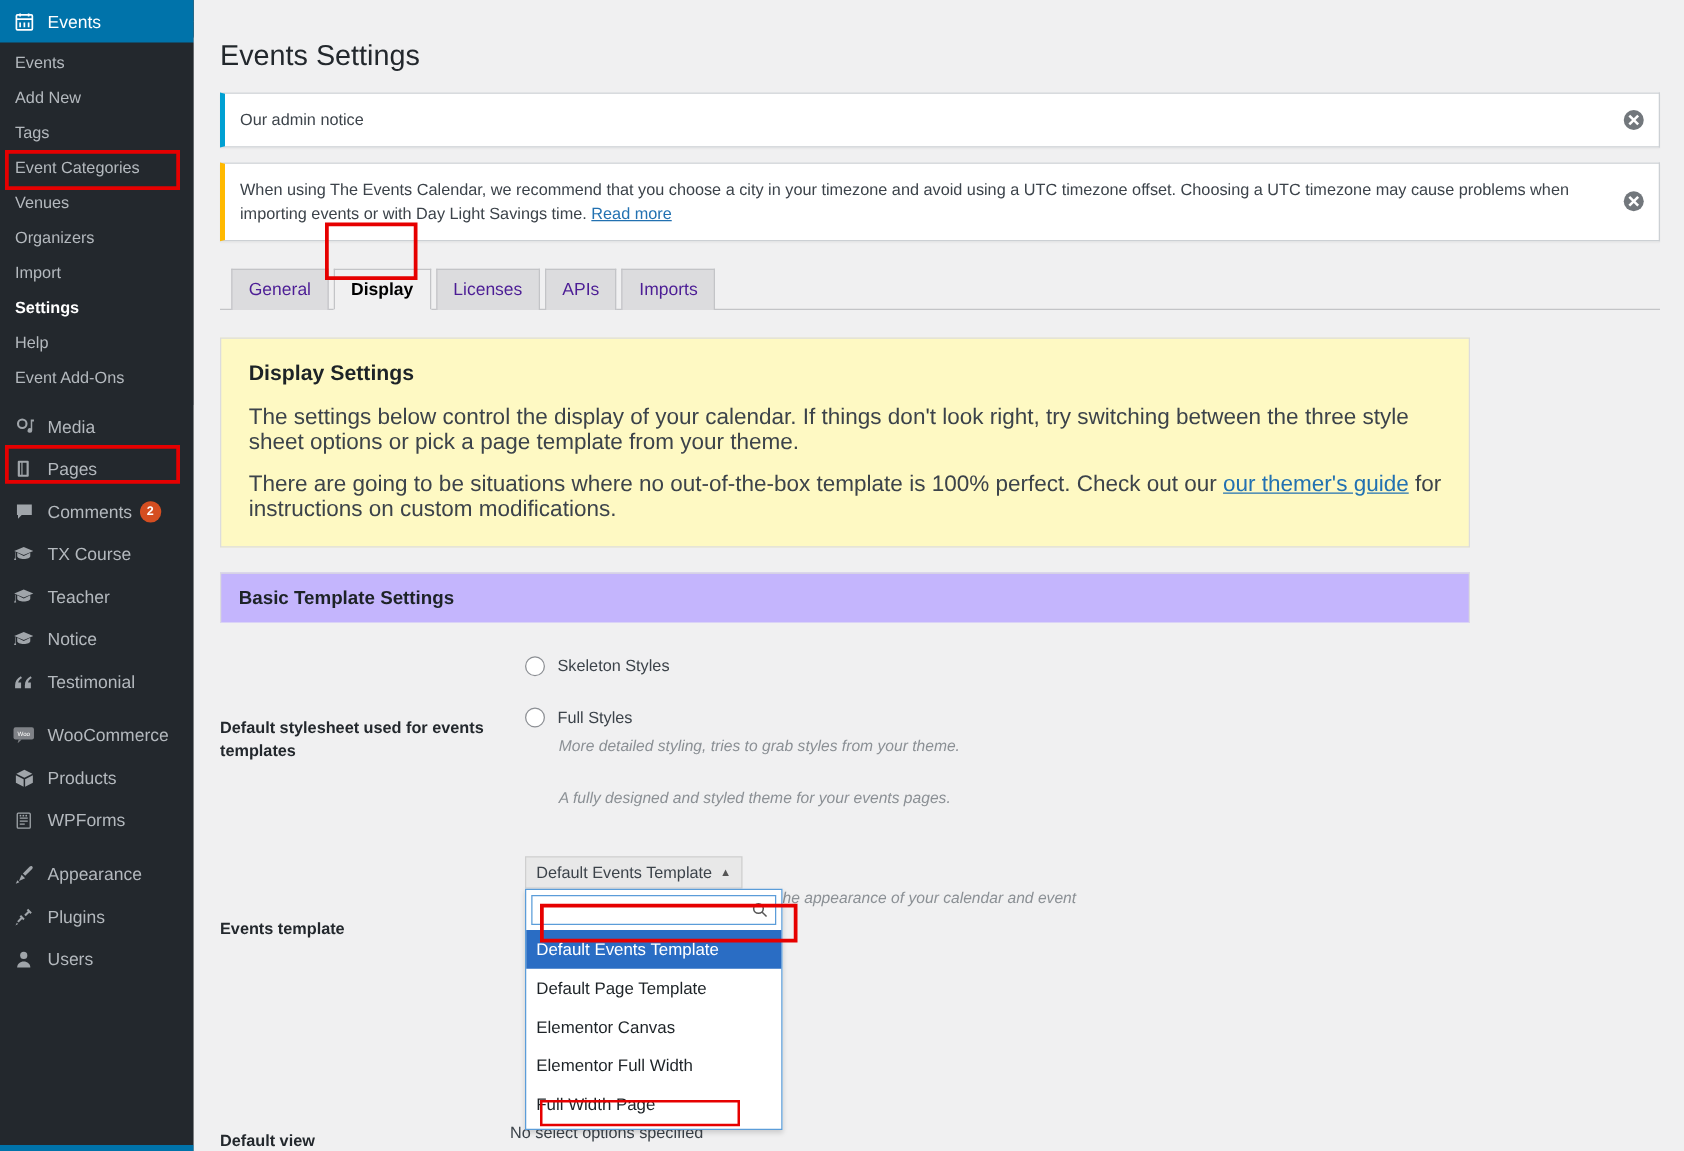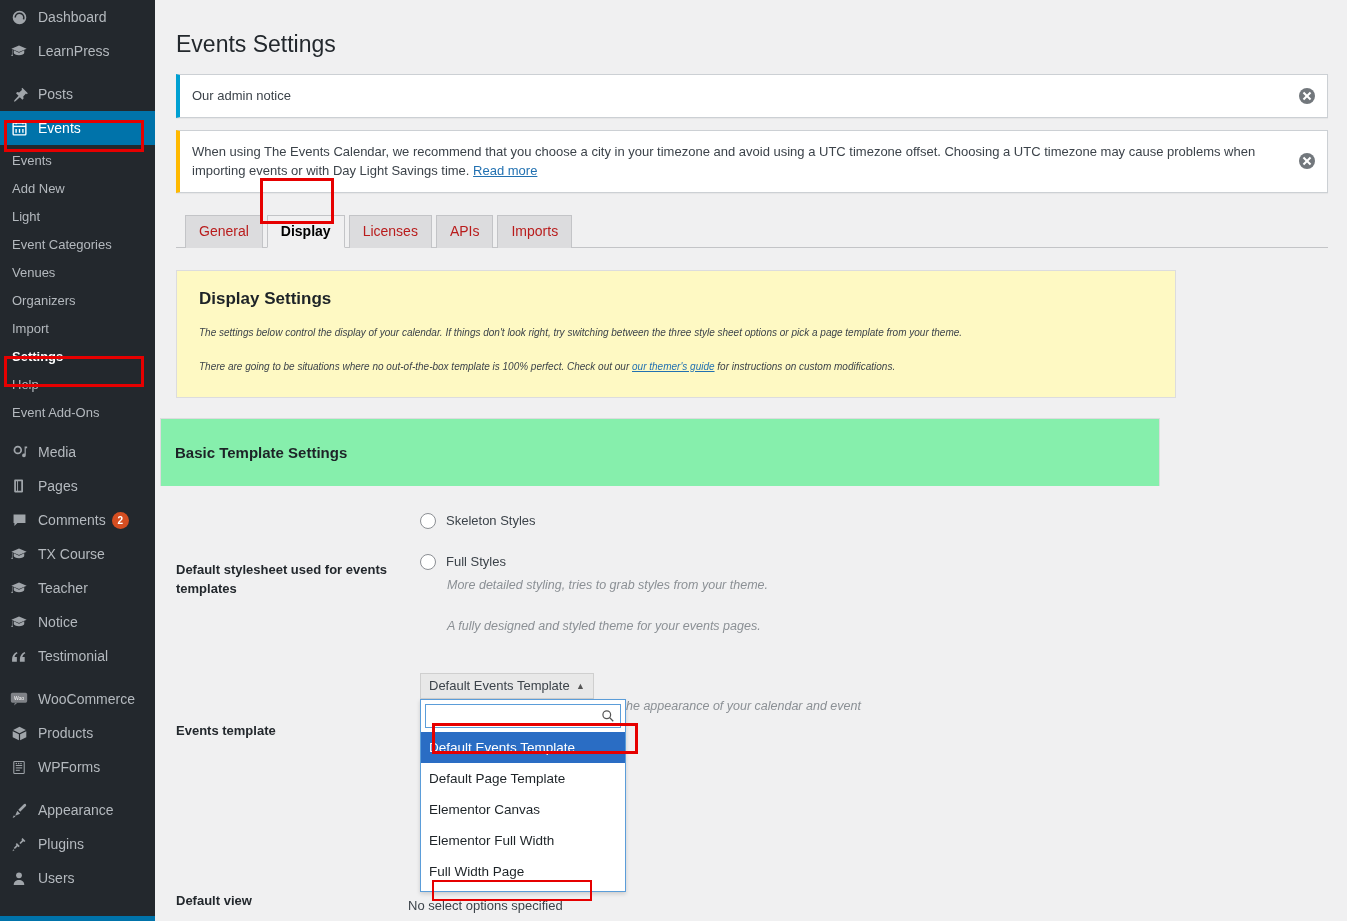--- a/index.html
+++ b/index.html
@@ -183,21 +183,21 @@
     box-sizing: border-box;
   }
   .nav-tab {
     position: relative;
     display: inline-block;
     margin-right: 4px;
     padding: 6px 13px 7px 13px;
     border: 1px solid #c3c4c7;
     border-bottom: none;
     background: #dcdcde;
-    color: #b91c1c;
+    color: #4c1d95;
     font-size: 14px;
     line-height: 19px;
     text-decoration: none;
     vertical-align: top;
     box-sizing: border-box;
     height: 33px;
   }
   .nav-tab.active {
     background: #f0f0f1;
     color: #000;
@@ -215,34 +215,33 @@
     width: 1000px;
   }
   .panel-card h2 {
     margin: 0 0 14px 0;
     font-size: 17px;
     font-weight: 600;
     color: #1d2327;
   }
   .panel-card p {
     margin: 0 0 14px 0;
-    font-size: 10px;
+    font-size: 18px;
     line-height: 20px;
     color: #3c434a;
-    font-style: italic;
   }
   .panel-card p:last-child { margin-bottom: 0; }
   .panel-card a { color: #2271b1; }
 
   .section-head {
-    margin: 20px 19px 0 5px;
-    background: #86efac;
+    margin: 20px 19px 0 21px;
+    background: #c4b5fd;
     border: 1px solid #dcdcde;
     border-bottom: none;
-    padding: 25px 14px;
+    padding: 11px 14px;
     font-size: 15px;
     font-weight: 600;
     color: #1d2327;
     width: 1000px;
     box-sizing: border-box;
   }
 
   .form-area {
     position: relative;
     margin: 0 19px 0 21px;
@@ -391,67 +390,40 @@
     background: #2271b1;
   }
 </style>
 </head>
 <body>
 
 <div id="page">
 
   <div id="adminmenu">
 
-    <div id="sidebar-top">
-        <div class="menu-top">
-          <span class="ico">
-            <svg width="17" height="17" viewBox="0 0 20 20" fill="currentColor">
-              <path d="M10 2a8 8 0 100 16 8 8 0 000-16zm0 2a6 6 0 016 6 6 6 0 01-.6 2.6l-1.5-.9A4.2 4.2 0 0010 5.8 4.2 4.2 0 005.9 10H4a6 6 0 016-6zm2.9 3.6l-3.7 3.1 1 1.3 3.2-3.6-.5-.8z"></path>
-            </svg>
-          </span>
-          <span class="lbl">Dashboard</span>
-        </div>
-        <div class="menu-top">
-          <span class="ico">
-            <svg width="18" height="18" viewBox="0 0 20 20" fill="currentColor">
-              <path d="M10 4L1.5 7.6 10 11.2l8.5-3.6L10 4zm-5.8 5.2v3.1c0 1.3 2.6 2.4 5.8 2.4s5.8-1.1 5.8-2.4V9.2L10 12 4.2 9.2zM2.2 8.4v5.2l-.9 2h2l-.6-2V8.8l-.5-.4z"></path>
-            </svg>
-          </span>
-          <span class="lbl">LearnPress</span>
-        </div>
-        <div class="menu-gap"></div>
-        <div class="menu-top">
-          <span class="ico">
-            <svg width="17" height="17" viewBox="0 0 20 20" fill="currentColor">
-              <path d="M13.4 2.2l-1.2 1.2 1 1-3.6 3.2-2.3-.4-1.4 1.4 3 3L4 16.8l-.5 1.7 1.7-.5 5.2-4.9 3 3 1.4-1.4-.4-2.3 3.2-3.6 1 1 1.2-1.2-7.4-7.4z"></path>
-            </svg>
-          </span>
-          <span class="lbl">Posts</span>
-        </div>
-      </div>
 
     <div class="menu-top current">
       <span class="ico">
         <svg width="17" height="17" viewBox="0 0 20 20" fill="none" stroke="currentColor" stroke-width="1.6">
           <rect x="2.5" y="3.5" width="15" height="14" rx="1"></rect>
           <line x1="2.5" y1="7.5" x2="17.5" y2="7.5"></line>
           <line x1="6" y1="10.5" x2="6" y2="15"></line>
           <line x1="10" y1="10.5" x2="10" y2="15"></line>
           <line x1="14" y1="10.5" x2="14" y2="15"></line>
           <line x1="6" y1="2" x2="6" y2="5"></line>
           <line x1="14" y1="2" x2="14" y2="5"></line>
         </svg>
       </span>
       <span class="lbl">Events</span>
     </div>
 
     <div class="submenu" id="sidebar-submenu">
         <a class="sub-item">Events</a>
         <a class="sub-item">Add New</a>
-        <a class="sub-item">Light</a>
+        <a class="sub-item">Tags</a>
         <a class="sub-item">Event Categories</a>
         <a class="sub-item">Venues</a>
         <a class="sub-item">Organizers</a>
         <a class="sub-item">Import</a>
         <a class="sub-item current">Settings</a>
         <a class="sub-item">Help</a>
         <a class="sub-item">Event Add-Ons</a>
       </div>
 
     <div id="sidebar-lower">

